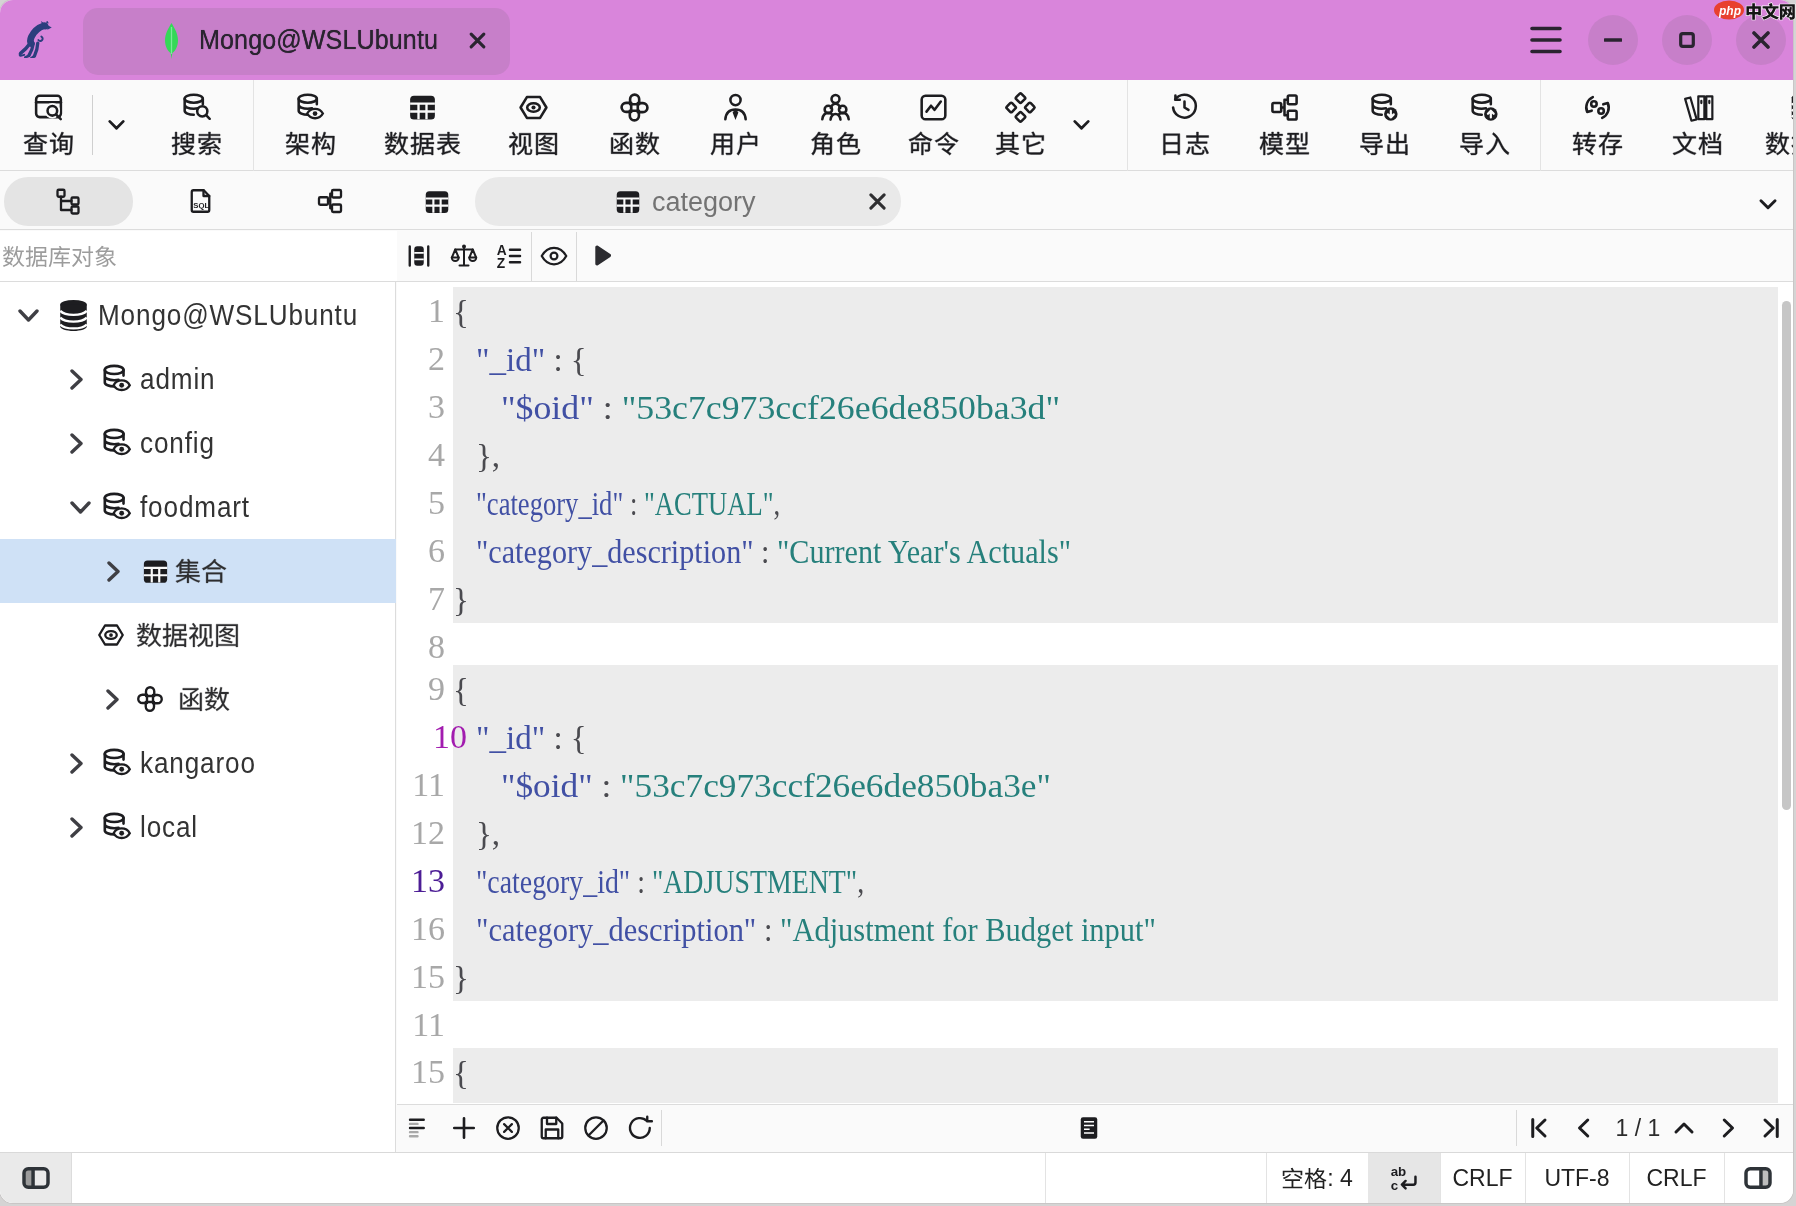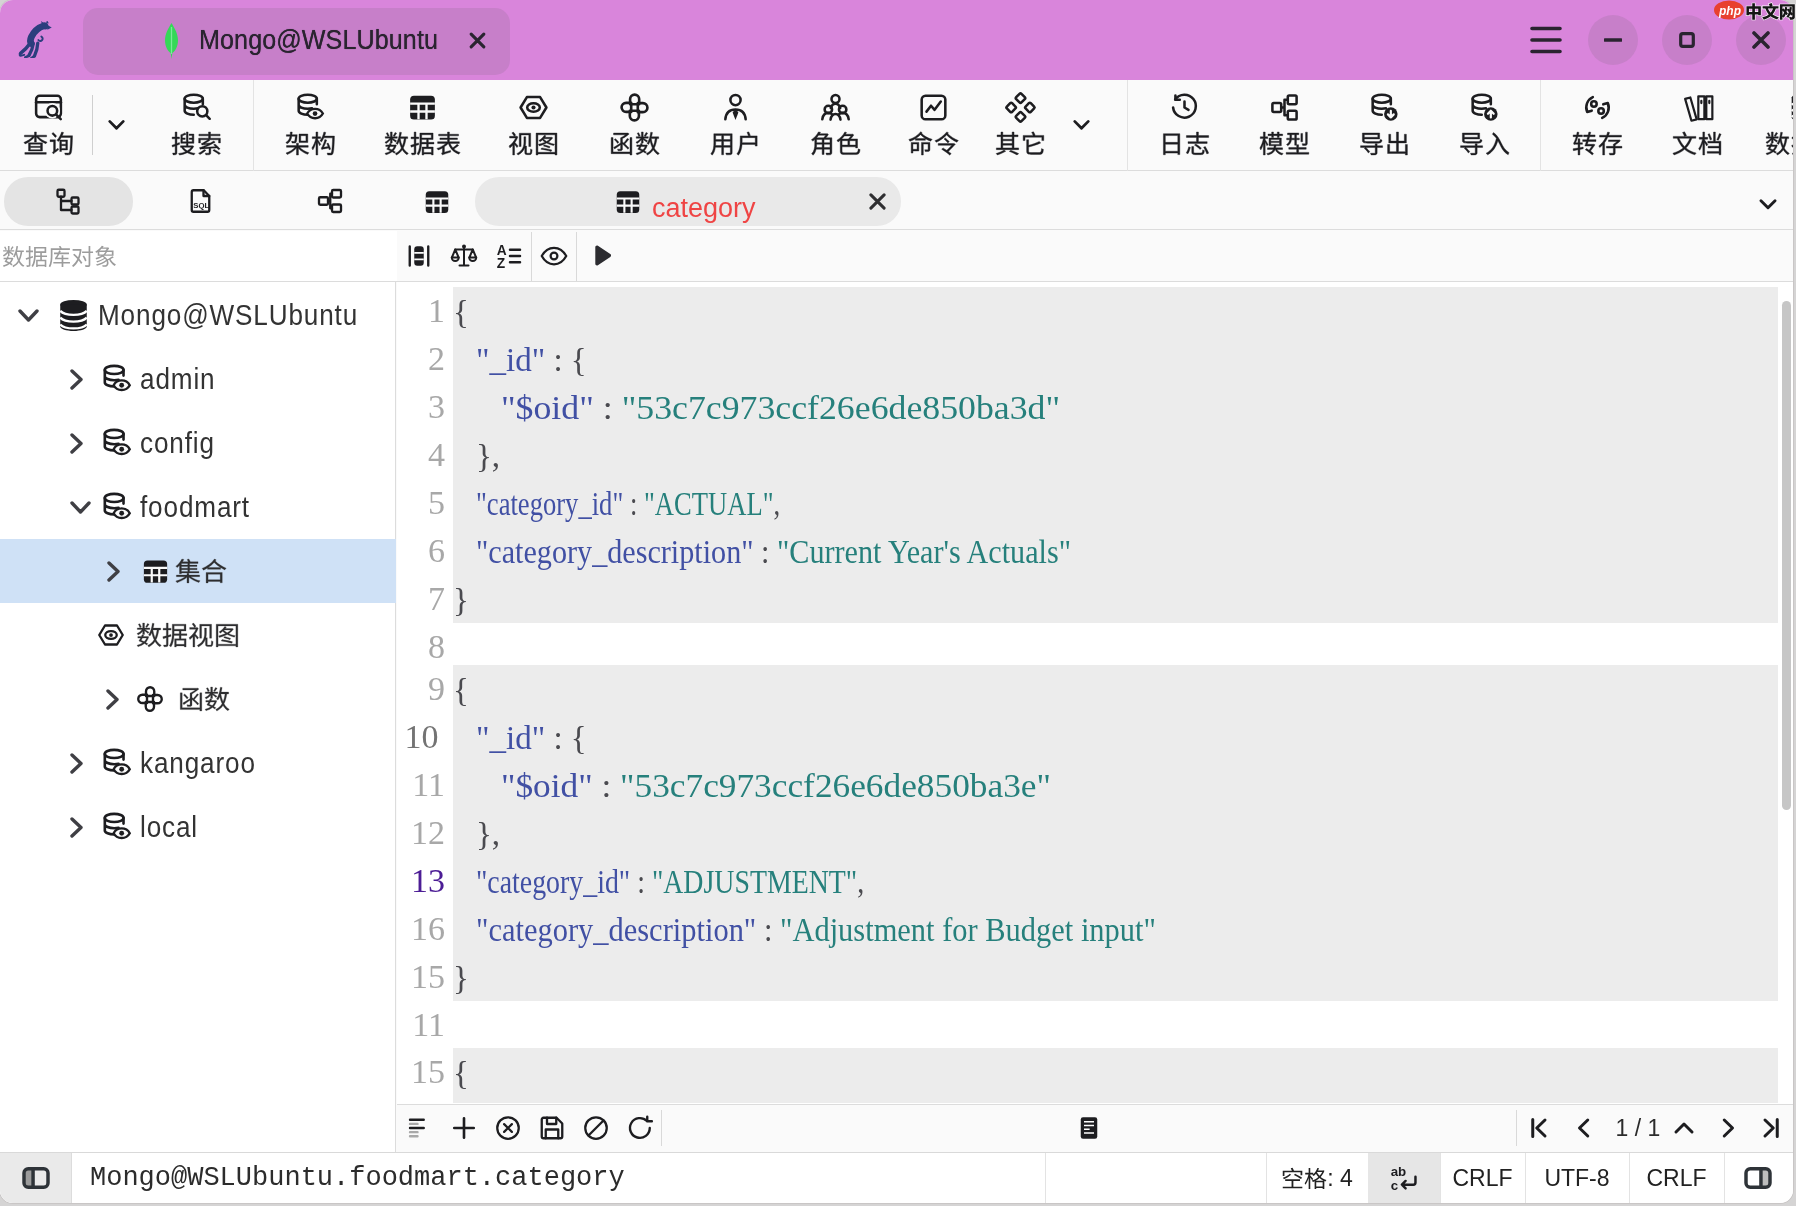--- a/index.html
+++ b/index.html
@@ -393,21 +393,21 @@
         <path d="M3 9.2h18M3 14.9h18M9.1 9.2v11.4M14.9 9.2v11.4"></path>
       </g>
     </svg>
     <div class="abs" style="left:475px;top:177px;width:426px;height:49px;border-radius:24px;background:#e9e9e9"></div>
     <svg class="ic" style="left:613px;top:187px;width:30px;height:30px" viewBox="0 0 24 24">
       <rect x="3" y="3.4" width="18" height="17.4" rx="2.8" fill="#1d1d20"></rect>
       <g stroke="#fafafa" stroke-width="1.7" fill="none">
         <path d="M3 9.2h18M3 14.9h18M9.1 9.2v11.4M14.9 9.2v11.4"></path>
       </g>
     </svg>
-    <div class="abs" style="left:652px;top:183px;height:51px;display:flex;align-items:center;font-size:27px;color:#ef4444">category</div>
+    <div class="abs" style="left:652px;top:177px;height:51px;display:flex;align-items:center;font-size:27px;color:#737373">category</div>
     <svg class="ic" style="left:869px;top:193px;width:17px;height:17px" viewBox="0 0 18 18">
       <g stroke="#2f2f31" stroke-width="3.2" stroke-linecap="round">
         <path d="M2 2l14 14M16 2L2 16"></path>
       </g>
     </svg>
     <svg class="ic" style="left:1755px;top:191px;width:26px;height:26px" viewBox="0 0 24 24">
       <g stroke="#1d1d20" fill="none" stroke-width="2.7" stroke-linecap="round" stroke-linejoin="round">
         <path d="M5.5 9l6.5 6.5L18.5 9"></path>
       </g>
     </svg>
@@ -592,21 +592,21 @@
     <div class="abs" style="left:476px;top:431px;height:48px;line-height:51px;font-family:'Liberation Serif',serif;font-size:33px;white-space:pre;transform:scaleX(1.0);transform-origin:0 50%"><span style="color:#4a4a4f">},</span></div>
     <div class="abs" style="left:398px;top:479px;width:47px;height:48px;line-height:48px;text-align:right;font-family:'Liberation Serif',serif;font-size:34px;color:#a8a8a8">5</div>
     <div class="abs" style="left:476px;top:479px;height:48px;line-height:51px;font-family:'Liberation Serif',serif;font-size:33px;white-space:pre;transform:scaleX(0.806);transform-origin:0 50%"><span style="color:#4150a4">"category_id"</span><span style="color:#4a4a4f"> : </span><span style="color:#26807c">"ACTUAL"</span><span style="color:#4a4a4f">,</span></div>
     <div class="abs" style="left:398px;top:527px;width:47px;height:48px;line-height:48px;text-align:right;font-family:'Liberation Serif',serif;font-size:34px;color:#a8a8a8">6</div>
     <div class="abs" style="left:476px;top:527px;height:48px;line-height:51px;font-family:'Liberation Serif',serif;font-size:33px;white-space:pre;transform:scaleX(0.914);transform-origin:0 50%"><span style="color:#4150a4">"category_description"</span><span style="color:#4a4a4f"> : </span><span style="color:#26807c">"Current Year's Actuals"</span></div>
     <div class="abs" style="left:398px;top:575px;width:47px;height:48px;line-height:48px;text-align:right;font-family:'Liberation Serif',serif;font-size:34px;color:#a8a8a8">7</div>
     <div class="abs" style="left:453px;top:575px;height:48px;line-height:51px;font-family:'Liberation Serif',serif;font-size:33px;white-space:pre;transform:scaleX(1.0);transform-origin:0 50%"><span style="color:#4a4a4f">}</span></div>
     <div class="abs" style="left:398px;top:623px;width:47px;height:48px;line-height:48px;text-align:right;font-family:'Liberation Serif',serif;font-size:34px;color:#a8a8a8">8</div>
     <div class="abs" style="left:398px;top:665px;width:47px;height:48px;line-height:48px;text-align:right;font-family:'Liberation Serif',serif;font-size:34px;color:#a8a8a8">9</div>
     <div class="abs" style="left:453px;top:665px;height:48px;line-height:51px;font-family:'Liberation Serif',serif;font-size:33px;white-space:pre;transform:scaleX(1.0);transform-origin:0 50%"><span style="color:#4a4a4f">{</span></div>
-    <div class="abs" style="left:398px;top:713px;width:47px;height:48px;line-height:48px;text-align:center;font-family:'Liberation Serif',serif;font-size:34px;color:#737373">10</div>
+    <div class="abs" style="left:420px;top:713px;width:47px;height:48px;line-height:48px;text-align:right;font-family:'Liberation Serif',serif;font-size:34px;color:#a21caf">10</div>
     <div class="abs" style="left:476px;top:713px;height:48px;line-height:51px;font-family:'Liberation Serif',serif;font-size:33px;white-space:pre;transform:scaleX(1.0);transform-origin:0 50%"><span style="color:#4150a4">"_id"</span><span style="color:#4a4a4f"> : {</span></div>
     <div class="abs" style="left:398px;top:761px;width:47px;height:48px;line-height:48px;text-align:right;font-family:'Liberation Serif',serif;font-size:34px;color:#a8a8a8">11</div>
     <div class="abs" style="left:501px;top:761px;height:48px;line-height:51px;font-family:'Liberation Serif',serif;font-size:33px;white-space:pre;transform:scaleX(1.07);transform-origin:0 50%"><span style="color:#4150a4">"$oid"</span><span style="color:#4a4a4f"> : </span><span style="color:#26807c">"53c7c973ccf26e6de850ba3e"</span></div>
     <div class="abs" style="left:398px;top:809px;width:47px;height:48px;line-height:48px;text-align:right;font-family:'Liberation Serif',serif;font-size:34px;color:#a8a8a8">12</div>
     <div class="abs" style="left:476px;top:809px;height:48px;line-height:51px;font-family:'Liberation Serif',serif;font-size:33px;white-space:pre;transform:scaleX(1.0);transform-origin:0 50%"><span style="color:#4a4a4f">},</span></div>
     <div class="abs" style="left:398px;top:857px;width:47px;height:48px;line-height:48px;text-align:right;font-family:'Liberation Serif',serif;font-size:34px;color:#4c1d95">13</div>
     <div class="abs" style="left:476px;top:857px;height:48px;line-height:51px;font-family:'Liberation Serif',serif;font-size:33px;white-space:pre;transform:scaleX(0.844);transform-origin:0 50%"><span style="color:#4150a4">"category_id"</span><span style="color:#4a4a4f"> : </span><span style="color:#26807c">"ADJUSTMENT"</span><span style="color:#4a4a4f">,</span></div>
     <div class="abs" style="left:398px;top:905px;width:47px;height:48px;line-height:48px;text-align:right;font-family:'Liberation Serif',serif;font-size:34px;color:#a8a8a8">16</div>
     <div class="abs" style="left:476px;top:905px;height:48px;line-height:51px;font-family:'Liberation Serif',serif;font-size:33px;white-space:pre;transform:scaleX(0.923);transform-origin:0 50%"><span style="color:#4150a4">"category_description"</span><span style="color:#4a4a4f"> : </span><span style="color:#26807c">"Adjustment for Budget input"</span></div>
     <div class="abs" style="left:398px;top:953px;width:47px;height:48px;line-height:48px;text-align:right;font-family:'Liberation Serif',serif;font-size:34px;color:#a8a8a8">15</div>
@@ -688,21 +688,20 @@
     </svg>
     <div class="abs" style="left:0;top:1152px;width:1793px;height:51px;background:#fff;border-top:1px solid #d9d9d9"></div>
     <div class="abs" style="left:0;top:1153px;width:72px;height:50px;background:#eaeaea;border-right:1px solid #dcdcdc"></div>
     <svg class="ic" style="left:19px;top:1162px;width:34px;height:32px" viewBox="0 0 24 24">
       <path d="M3 8.2a3.2 3.2 0 0 1 3.2-3.2h3.6v14H6.2A3.2 3.2 0 0 1 3 15.8z" fill="#9b9b9b"></path>
       <g stroke="#2e3338" fill="none" stroke-width="2.6">
         <rect x="3" y="5" width="18" height="14" rx="3.2"></rect>
         <path d="M9.8 5v14"></path>
       </g>
     </svg>
-    <div class="abs" style="left:90px;top:1153px;height:50px;display:flex;align-items:center;font-family:'Liberation Mono',monospace;font-size:27px;color:#2c2c2c">Mongo@WSLUbuntu.foodmart.category</div>
     <div class="vsep" style="left:1045px;top:1153px;height:50px;background:#e3e3e3"></div>
     <div class="vsep" style="left:1266px;top:1153px;height:50px;background:#e3e3e3"></div>
     <div class="vsep" style="left:1368px;top:1153px;height:50px;background:#e3e3e3"></div>
     <div class="vsep" style="left:1440px;top:1153px;height:50px;background:#e3e3e3"></div>
     <div class="vsep" style="left:1525px;top:1153px;height:50px;background:#e3e3e3"></div>
     <div class="vsep" style="left:1629px;top:1153px;height:50px;background:#e3e3e3"></div>
     <div class="vsep" style="left:1724px;top:1153px;height:50px;background:#e3e3e3"></div>
     <div class="abs" style="left:1266px;top:1153px;width:102px;height:50px;justify-content:center;display:flex;align-items:center;font-size:23px;color:#222">
       <svg style="width:46px;height:23px;" viewBox="0 0 2000 1000" fill="#222">
         <use href="#u7A7A" x="0"></use>

